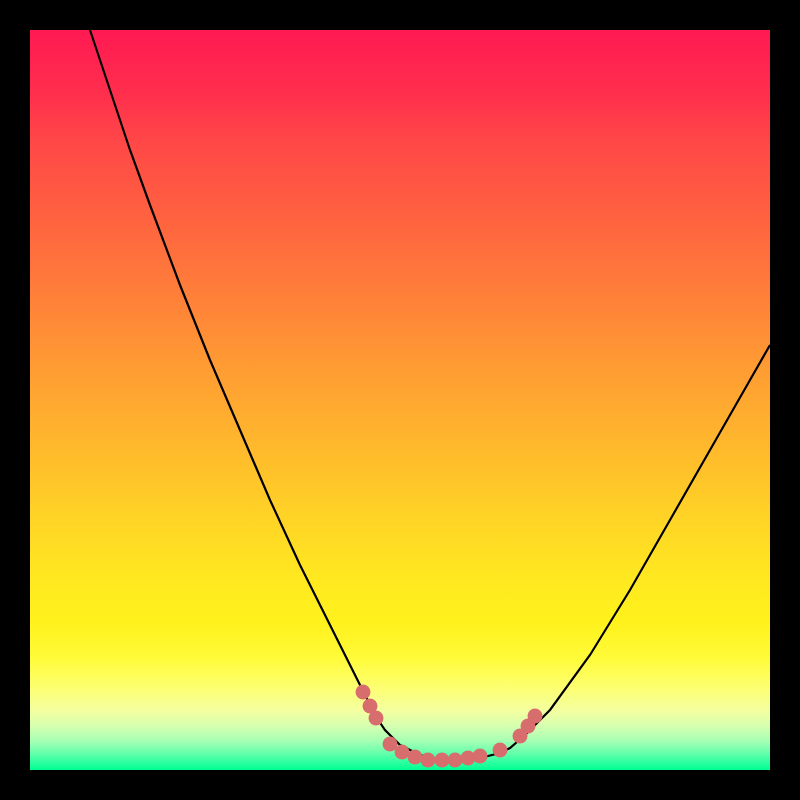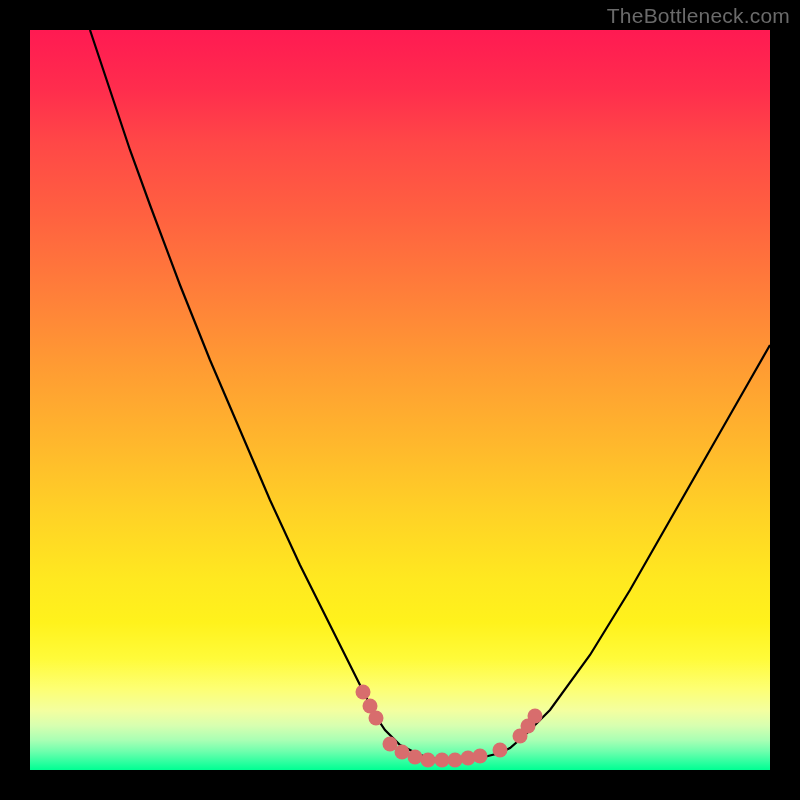--- a/index.html
+++ b/index.html
@@ -65,21 +65,20 @@
     width: 740px;
     height: 740px;
     overflow: visible;
   }
 </style>
 </head>
 <body>
 
 <div class="frame">
 
-  <div class="watermark">TheBottleneck.com</div>
 
   <div class="plot">
     <svg class="curve" viewBox="0 0 740 740" preserveAspectRatio="none">
       <path id="curve-path" fill="none" stroke="#000" stroke-width="2.2" d="M60 0 L80 60 L100 120 L120 175 L150 255 L180 330 L210 400 L240 470 L270 535 L300 595 L320 635 L335 665 L345 685 L355 700 L370 715 L390 725 L410 730 L430 730 L450 728 L470 723 L480 718 L495 705 L520 680 L560 625 L600 560 L640 490 L680 420 L720 350 L740 315"></path>
       <g id="markers">
           <circle cx="333" cy="662" r="7.5" fill="#d86d6d" stroke="#b94e4e" stroke-width="0"></circle>
           <circle cx="340" cy="676" r="7.5" fill="#d86d6d" stroke="#b94e4e" stroke-width="0"></circle>
           <circle cx="346" cy="688" r="7.5" fill="#d86d6d" stroke="#b94e4e" stroke-width="0"></circle>
           <circle cx="360" cy="714" r="7.5" fill="#d86d6d" stroke="#b94e4e" stroke-width="0"></circle>
           <circle cx="372" cy="722" r="7.5" fill="#d86d6d" stroke="#b94e4e" stroke-width="0"></circle>

